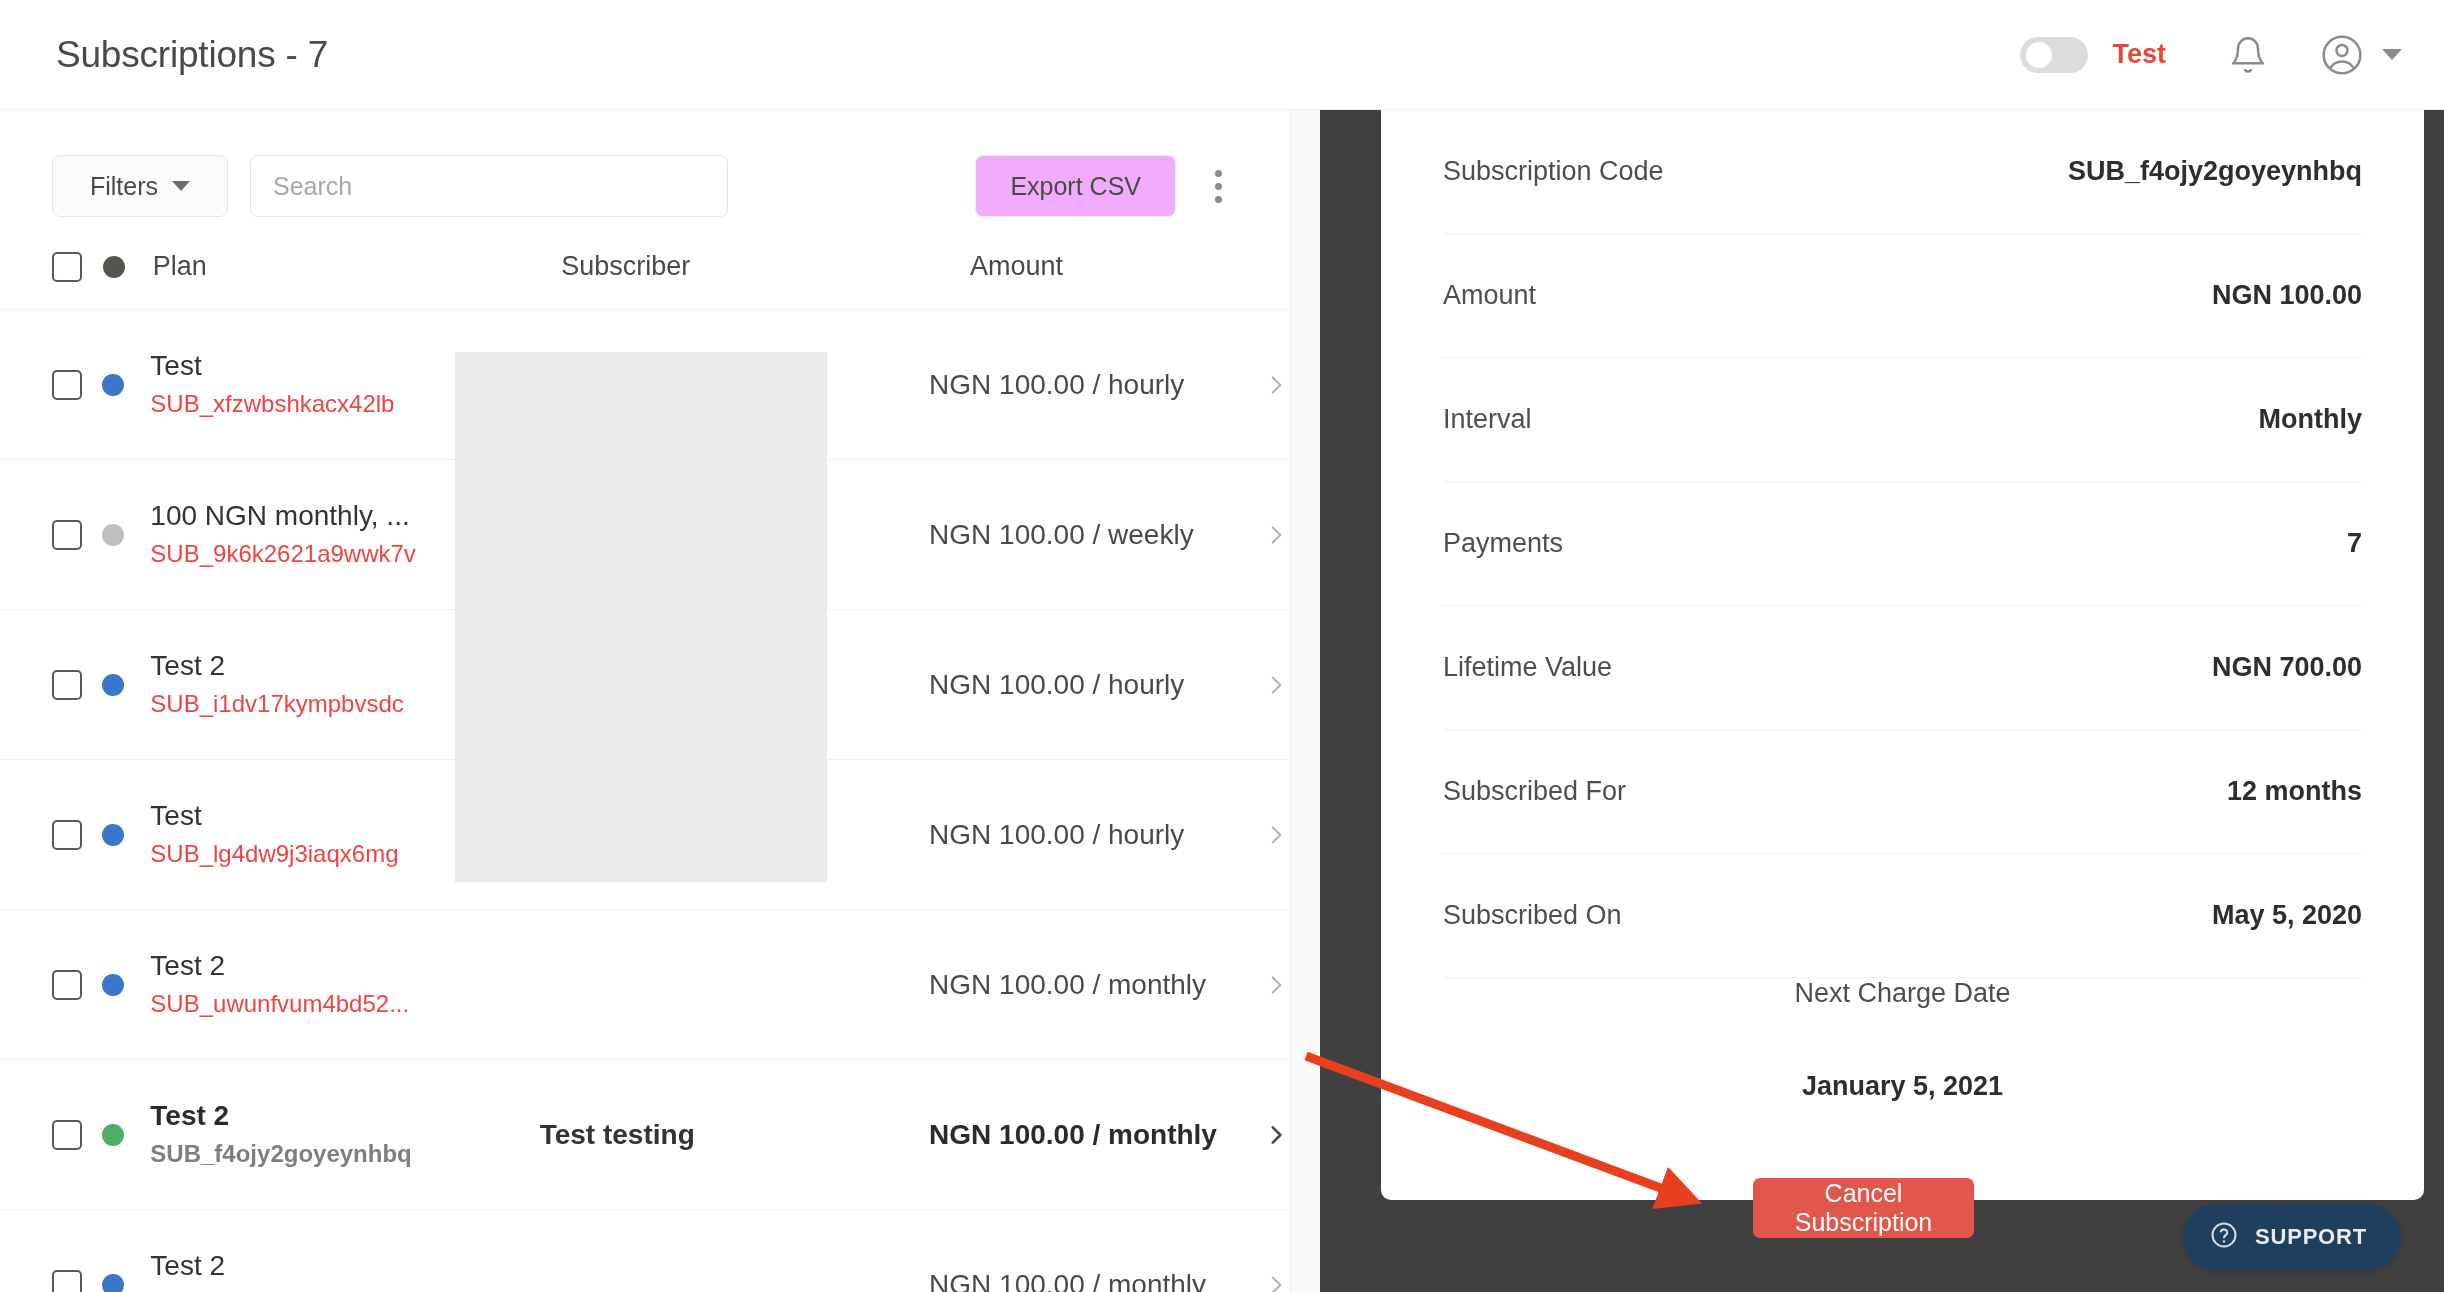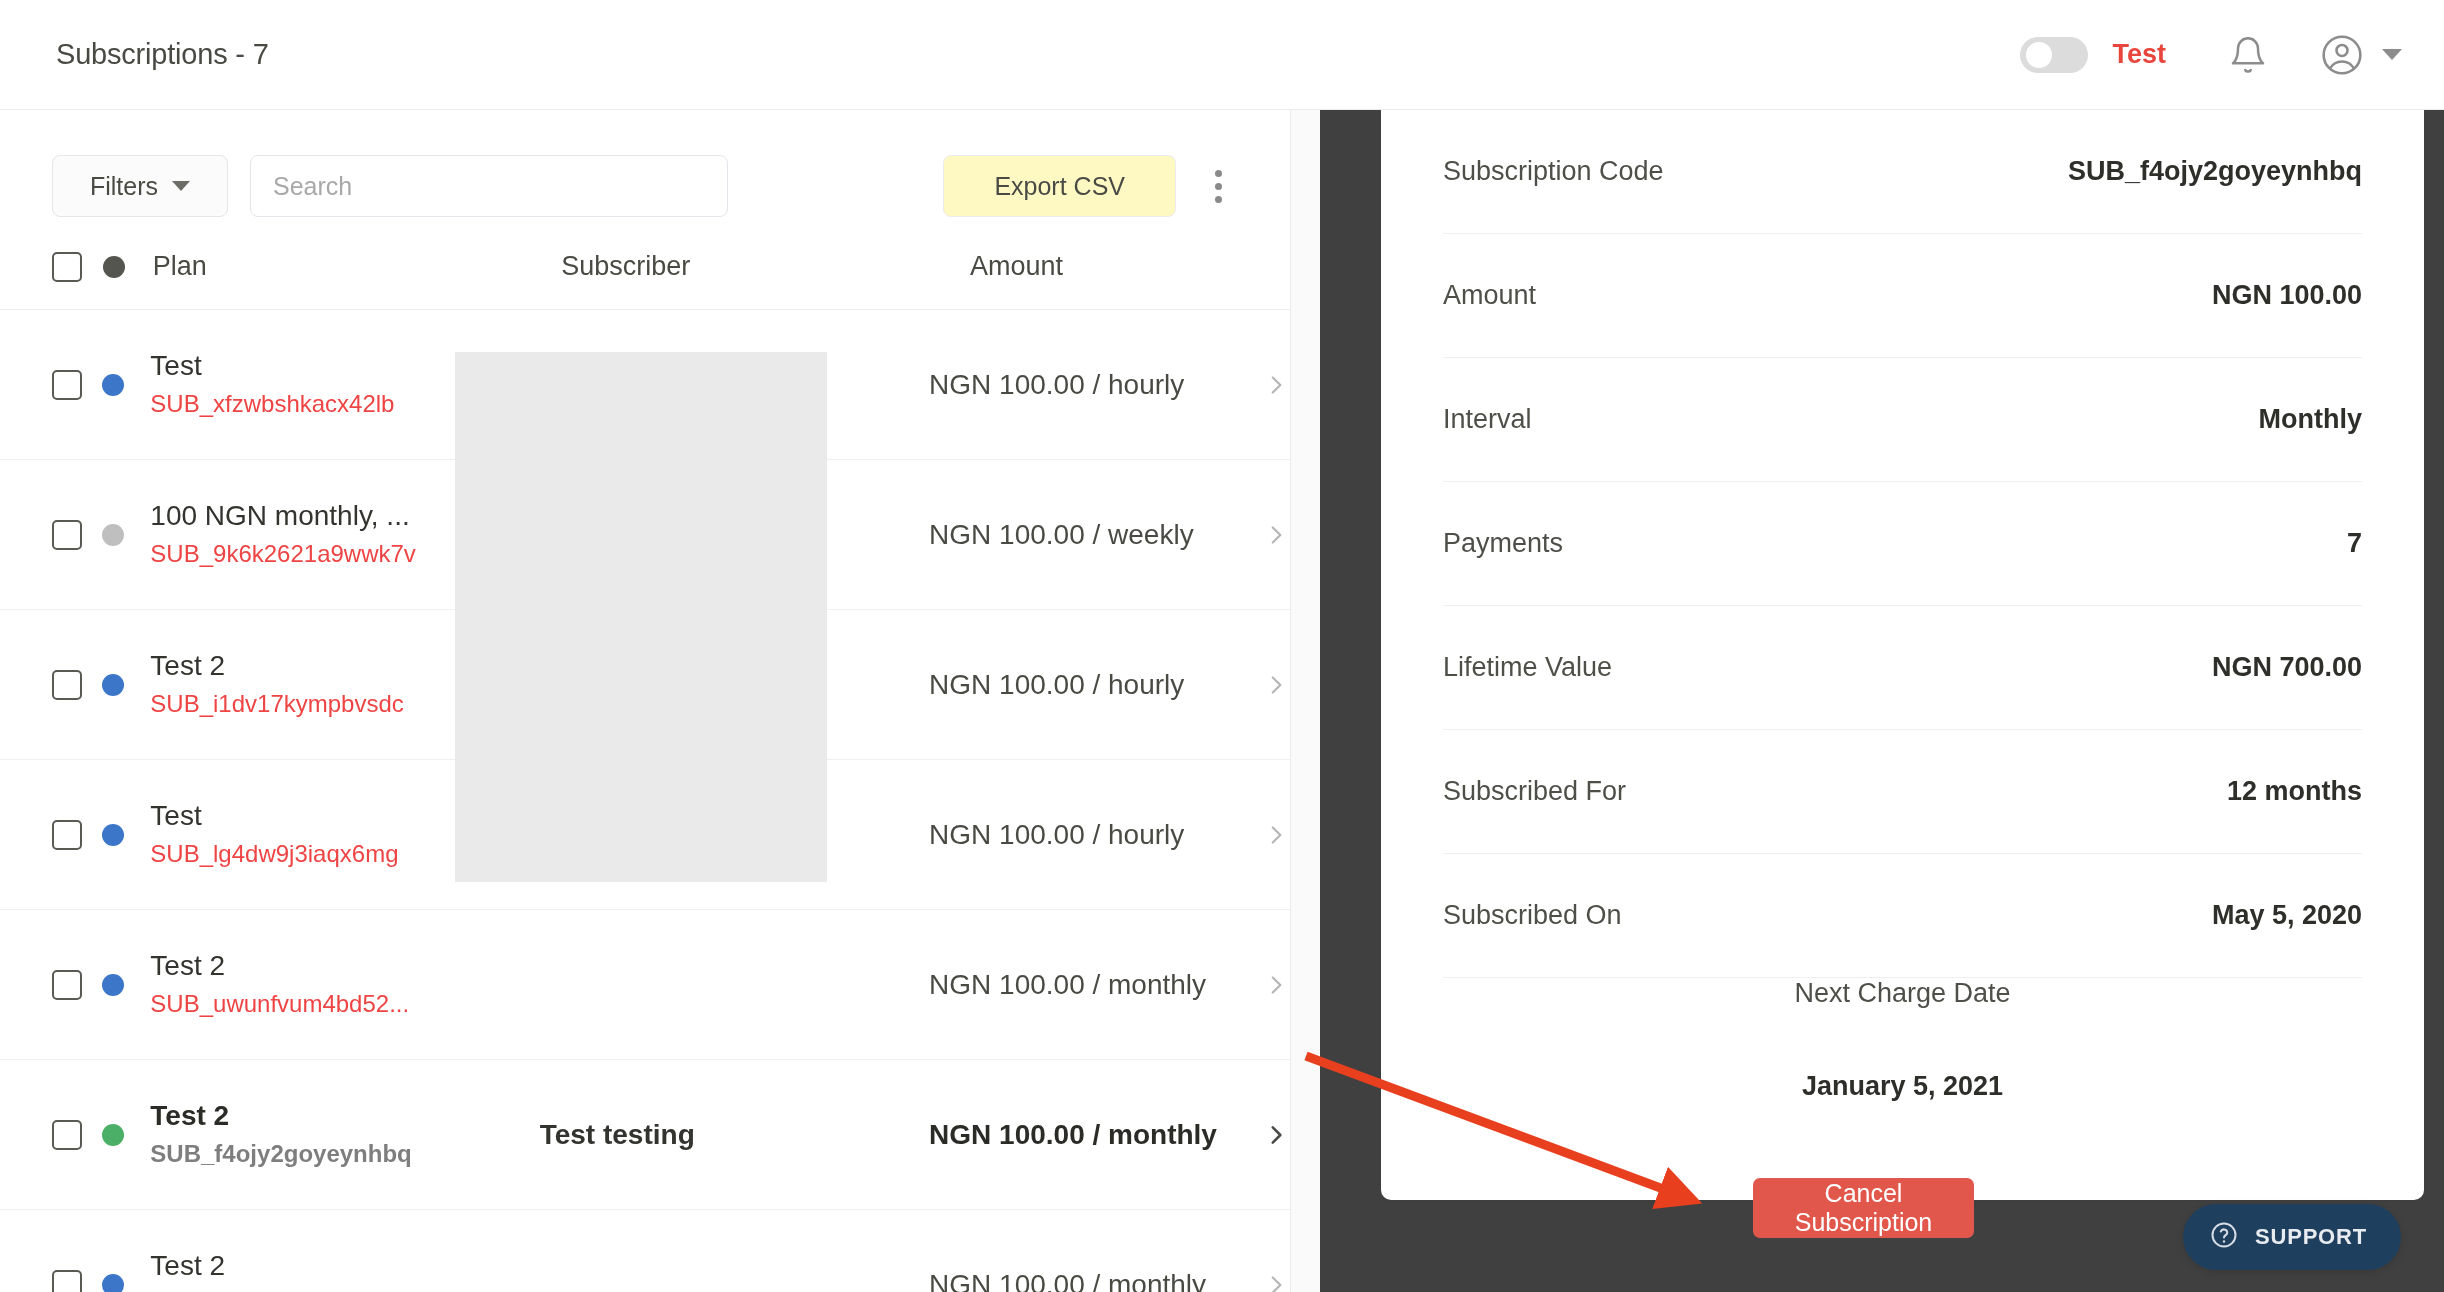--- a/index.html
+++ b/index.html
@@ -14,21 +14,21 @@
   
   .header {
     position: absolute; top: 0; left: 0;
     width: 2444px; height: 110px;
     background: #ffffff;
     border-bottom: 1px solid #ececec;
     display: flex; align-items: center;
   }
   .page-title {
     margin-left: 56px;
-    font-size: 29px;
+    font-size: 37px;
     font-weight: 400;
     color: #4a4a45;
     letter-spacing: -0.2px;
   }
   .header-right {
     margin-left: auto; margin-right: 42px;
     display: flex; align-items: center; gap: 0px;
   }
   .toggle {
     width: 68px; height: 36px;
@@ -95,22 +95,22 @@
     background: #fff;
     padding: 0 22px;
     font-size: 25px;
     font-family: "Liberation Sans", sans-serif;
     color: #404040;
     outline: none;
   }
   .search-input::placeholder { color: #a8a8a8; }
   .toolbar-right { margin-left: auto; display: flex; align-items: center; padding-right: 48px; }
   .export-btn {
-    height: 62px; padding: 0 50px;
-    background: #fef9c3;
+    height: 62px; padding: 0 34px;
+    background: #f0abfc;
     border: 1px solid #ececec;
     border-radius: 8px;
     display: flex; align-items: center; justify-content: center;
     font-size: 25px; color: #4a4a45; font-weight: 400;
     cursor: pointer;
   }
   .kebab {
     width: 48px; height: 52px; margin-left: 18px;
     display: flex; flex-direction: column; align-items: center; justify-content: center; gap: 6px;
     cursor: pointer;

